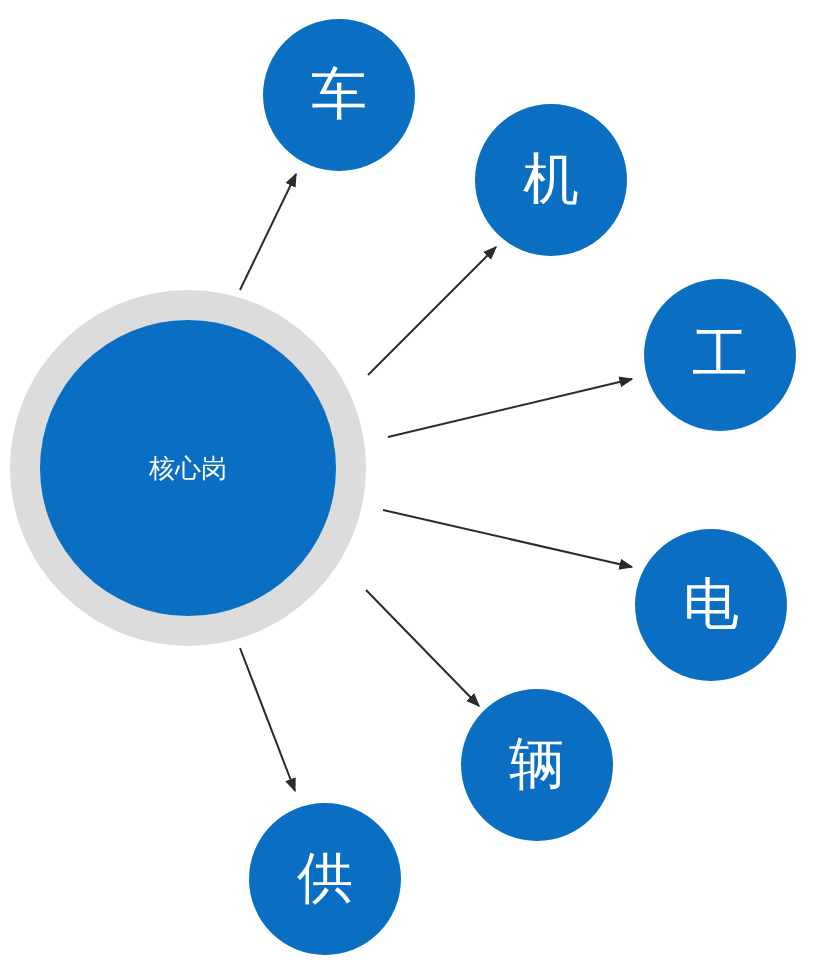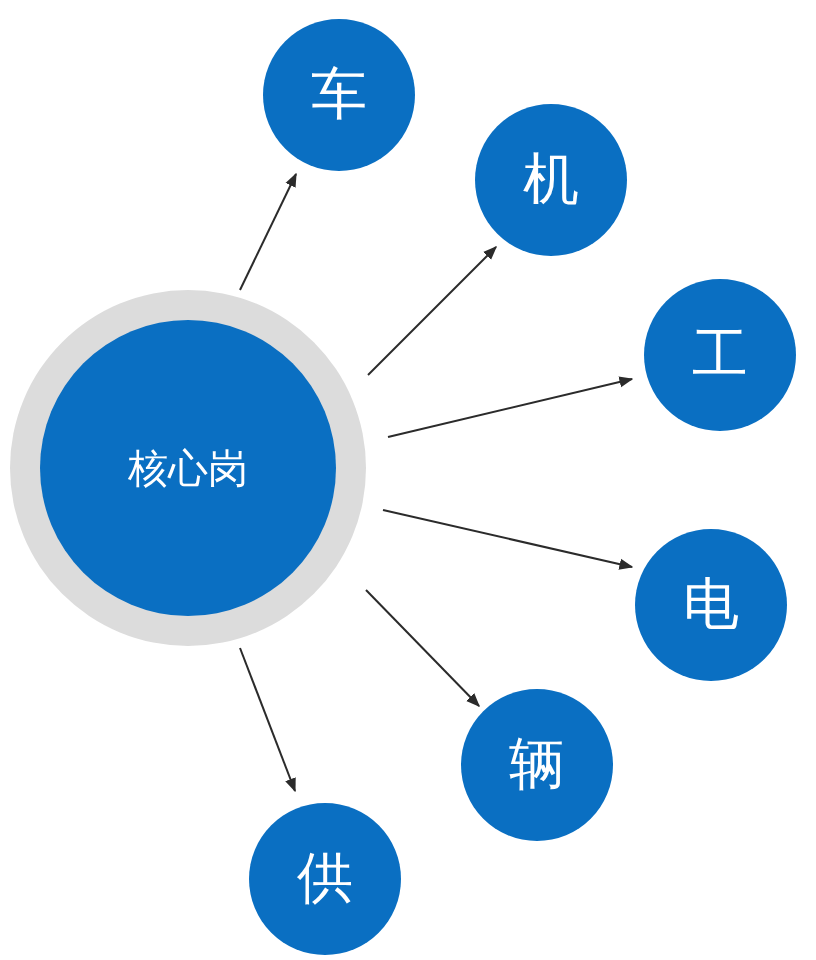--- a/index.html
+++ b/index.html
@@ -3,21 +3,21 @@
 <meta charset="utf-8">
 <style>
   html, body { margin: 0; padding: 0; background: #ffffff; }
   body { width: 816px; height: 960px; position: relative; overflow: hidden;
          font-family: "DejaVu Sans", "Liberation Sans", sans-serif; }
   svg.arrows { position: absolute; left: 0; top: 0; }
   .ring { position: absolute; border-radius: 50%; background: #dcdcdc; }
   .node { position: absolute; border-radius: 50%; background: #0a6fc2;
           color: #ffffff; display: flex; align-items: center; justify-content: center;
           text-align: center; }
-  .center-node { font-size: 40px; line-height: 52px; }
+  .center-node { font-size: 26px; line-height: 52px; }
   .center-node .lines { display: flex; flex-direction: column; align-items: center; }
   .leaf { width: 152px; height: 152px; font-size: 56px; }
 </style>
 </head>
 <body>
 
 <svg class="arrows" width="816" height="960">
   <defs>
     <marker id="ah" viewBox="0 0 10 10" refX="9" refY="5" markerWidth="7" markerHeight="7" orient="auto">
       <path d="M0,1 L10,5 L0,9 z" fill="#2b2b2b"></path>

